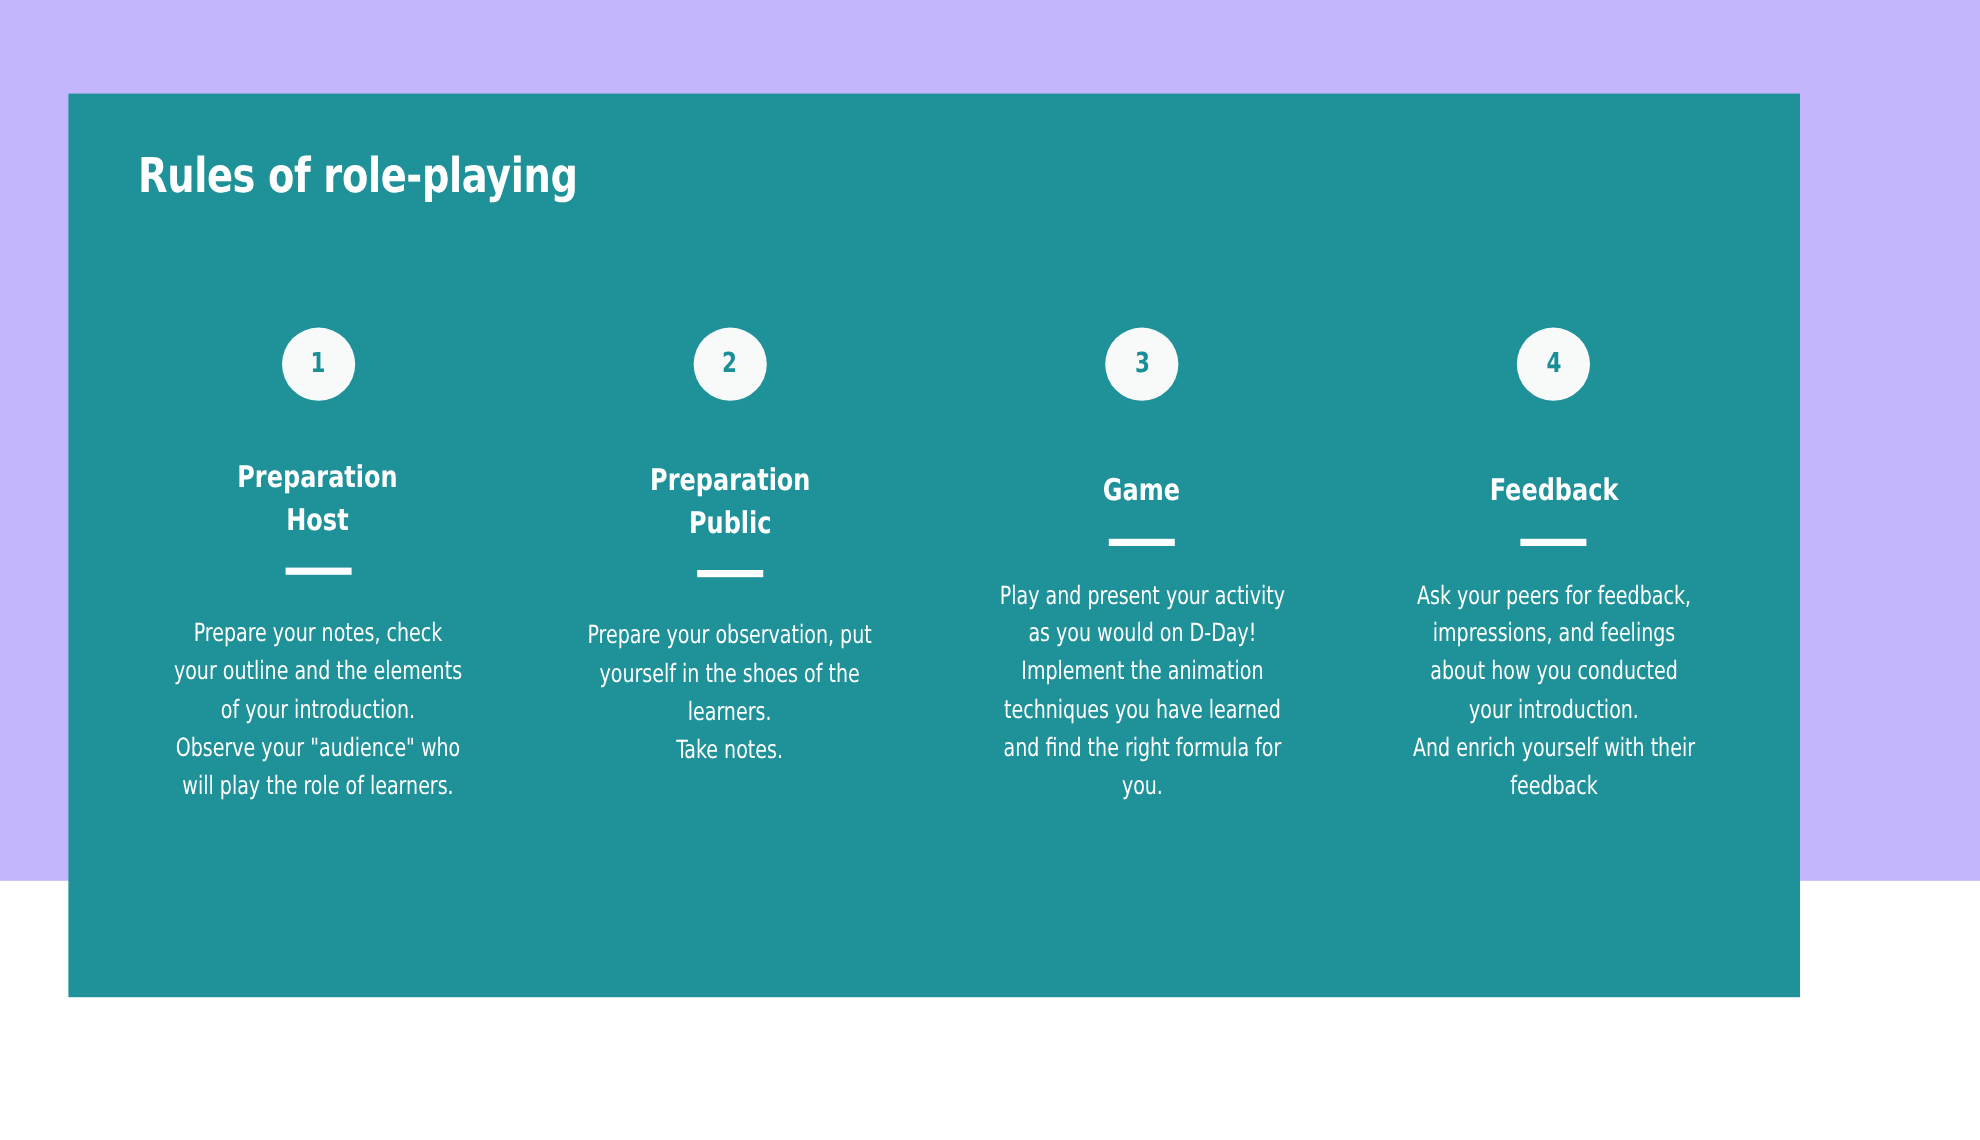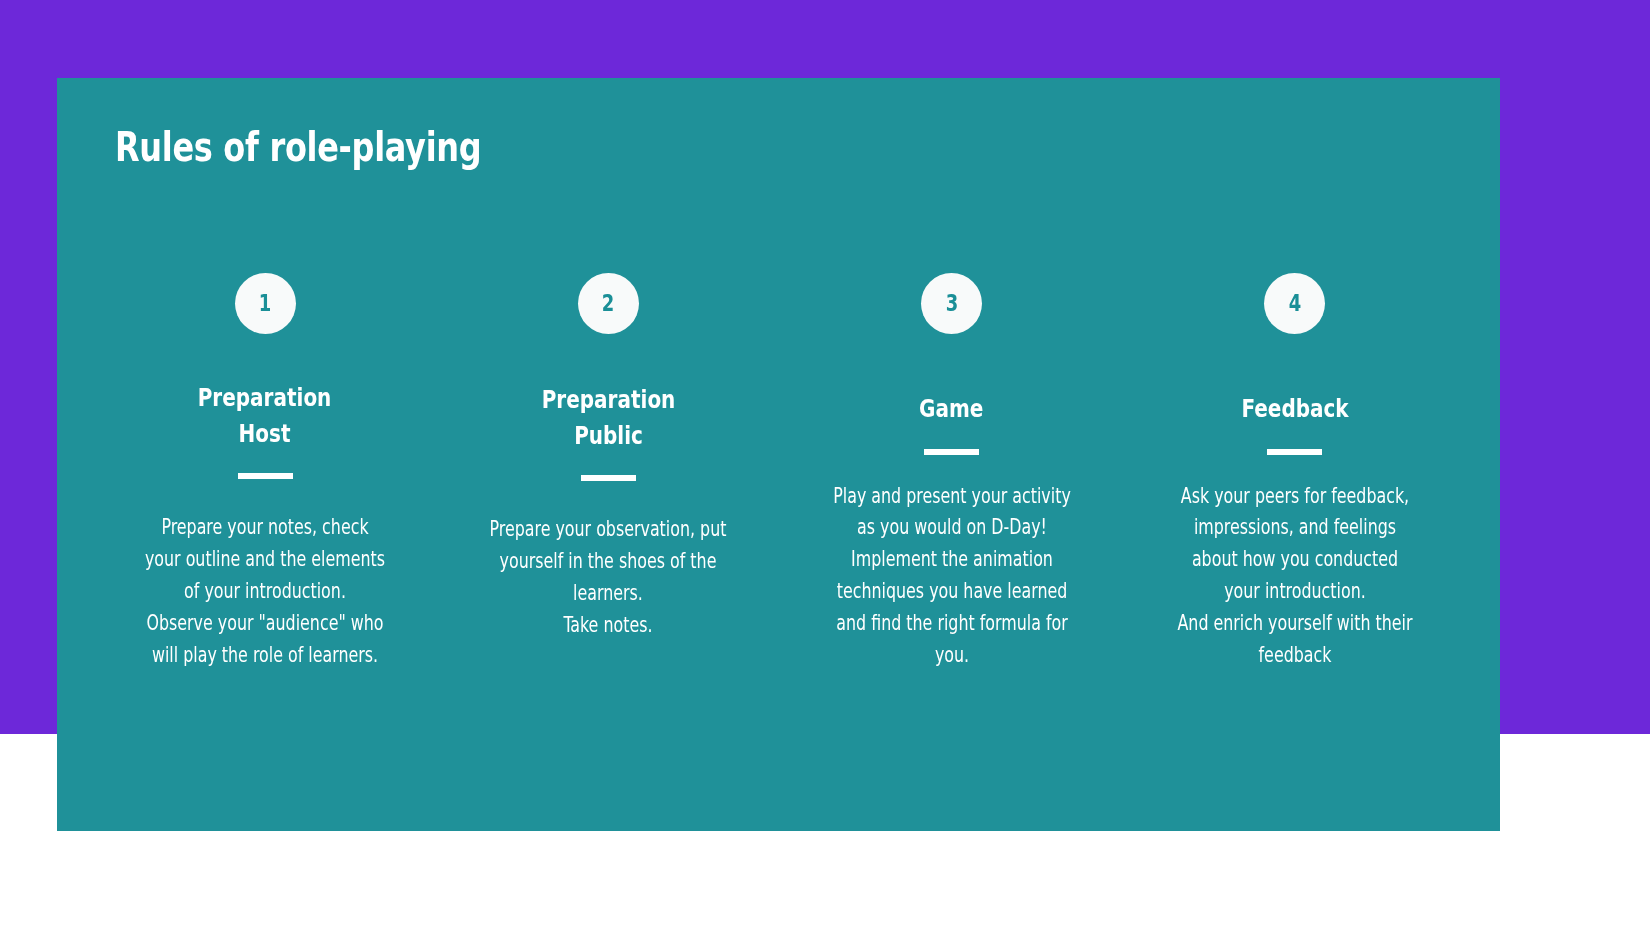--- a/index.html
+++ b/index.html
@@ -11,21 +11,21 @@
     width: 1650px;
     height: 950px;
     font-family: "Liberation Sans", sans-serif;
     overflow: hidden;
   }
 
   .canvas {
     position: relative;
     width: 1650px;
     height: 734px;
-    background: #6d28d9;
+    background: #c4b5fd;
   }
 
   
   .panel {
     position: absolute;
     left: 57px;
     top: 78px;
     width: 1443px;
     height: 753px;
     background: #1f9199;

